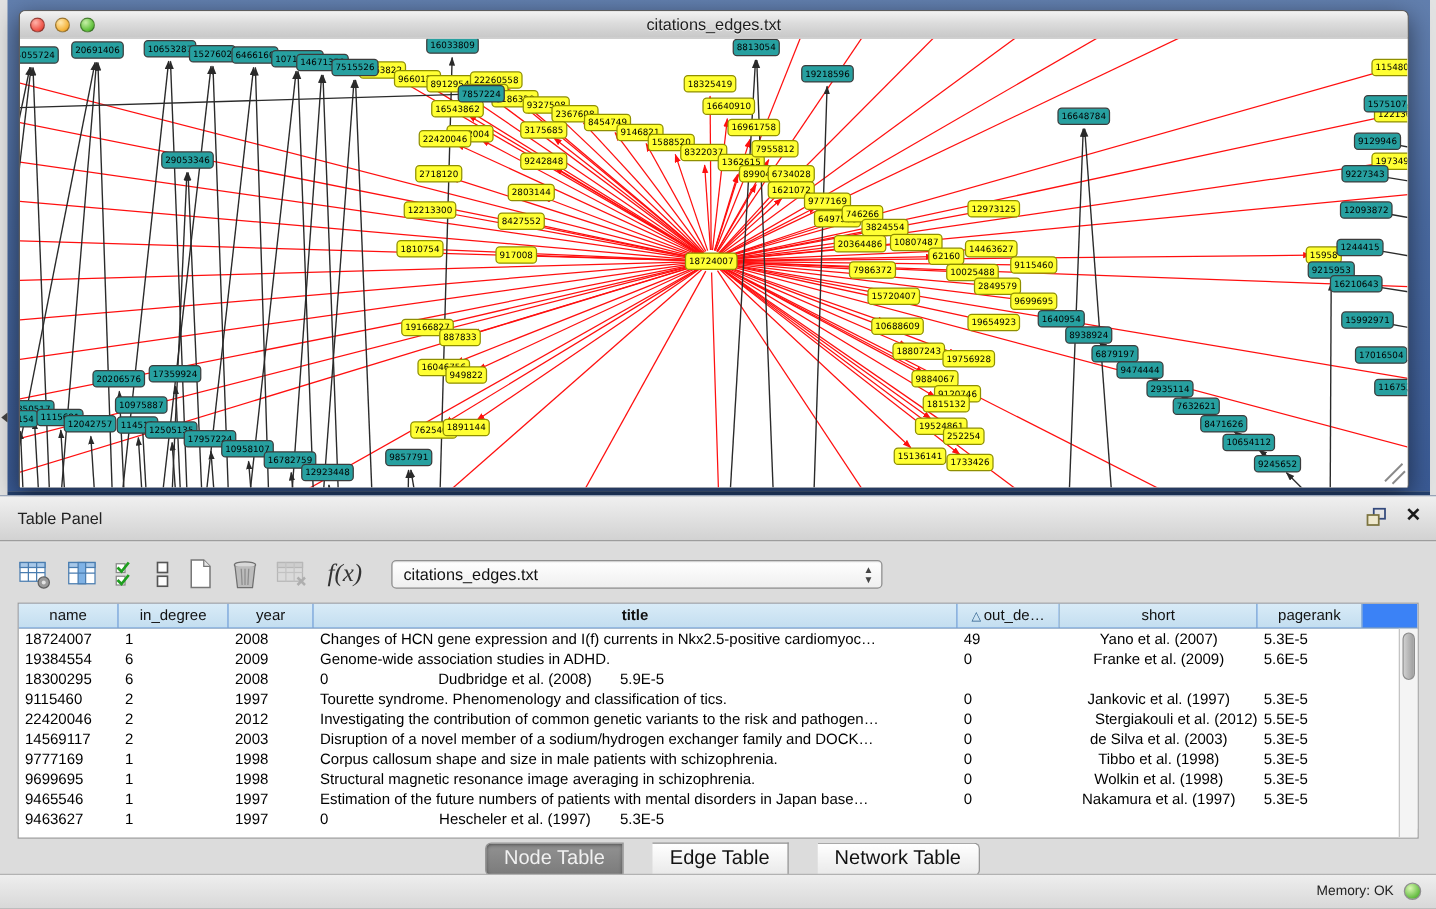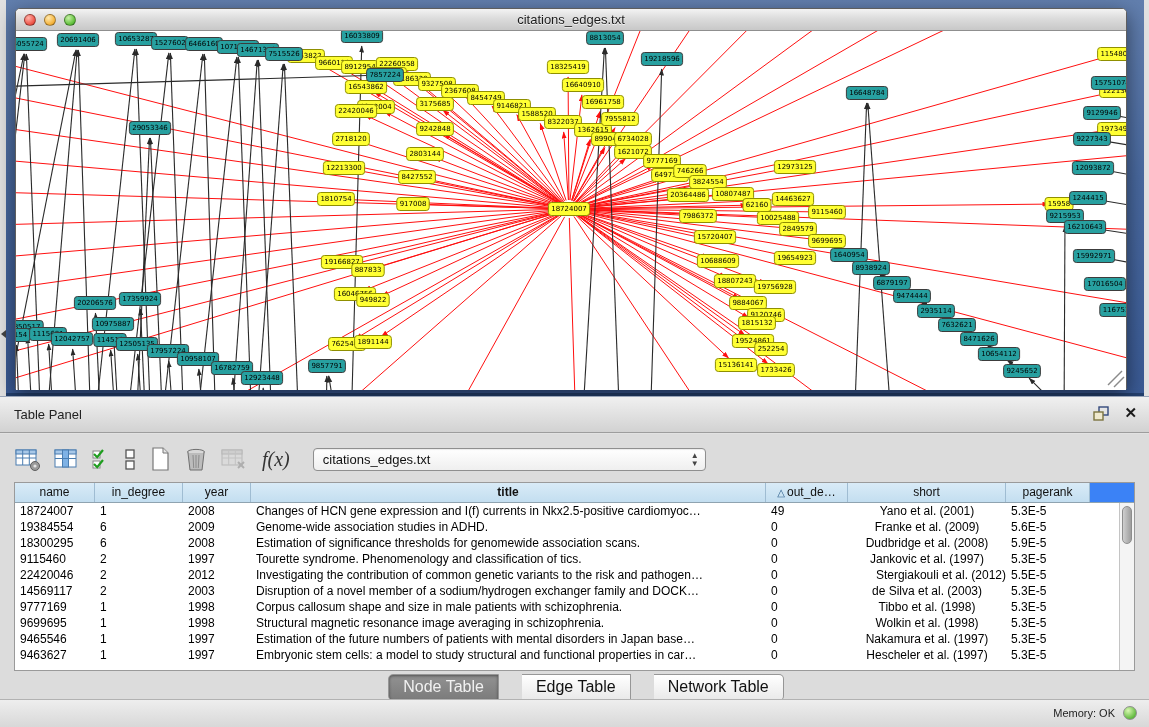--- a/index.html
+++ b/index.html
@@ -839,39 +839,38 @@
           <div class="th" style="width: 84px;">pagerank</div>
           <div class="spacer"></div>
         </div>
       <div class="tbody" id="tbody">
           <div class="tr">
             <div class="td" style="width: 80px;">18724007</div>
             <div class="td" style="width: 88px;">1</div>
             <div class="td" style="width: 68px;">2008</div>
             <div class="td" style="width: 515px;">Changes of HCN gene expression and I(f) currents in Nkx2.5-positive cardiomyoc…</div>
             <div class="td" style="width: 82px;">49</div>
-            <div class="td center" style="width: 158px;">Yano et al. (2001)</div>
+            <div class="td center" style="width: 158px;">Yano et al. (2007)</div>
             <div class="td" style="width: 84px;">5.3E-5</div>
             <div class="spacer"></div>
           </div>
           <div class="tr">
             <div class="td" style="width: 80px;">19384554</div>
             <div class="td" style="width: 88px;">6</div>
             <div class="td" style="width: 68px;">2009</div>
             <div class="td" style="width: 515px;">Genome-wide association studies in ADHD.</div>
             <div class="td" style="width: 82px;">0</div>
             <div class="td center" style="width: 158px;">Franke et al. (2009)</div>
             <div class="td" style="width: 84px;">5.6E-5</div>
             <div class="spacer"></div>
           </div>
           <div class="tr">
             <div class="td" style="width: 80px;">18300295</div>
             <div class="td" style="width: 88px;">6</div>
             <div class="td" style="width: 68px;">2008</div>
-            <div class="td" style="width: 515px;">Estimation of significance thresholds for genomewide association scans.</div>
             <div class="td" style="width: 82px;">0</div>
             <div class="td center" style="width: 158px;">Dudbridge et al. (2008)</div>
             <div class="td" style="width: 84px;">5.9E-5</div>
             <div class="spacer"></div>
           </div>
           <div class="tr">
             <div class="td" style="width: 80px;">9115460</div>
             <div class="td" style="width: 88px;">2</div>
             <div class="td" style="width: 68px;">1997</div>
             <div class="td" style="width: 515px;">Tourette syndrome. Phenomenology and classification of tics.</div>
@@ -927,21 +926,20 @@
             <div class="td" style="width: 515px;">Estimation of the future numbers of patients with mental disorders in Japan base…</div>
             <div class="td" style="width: 82px;">0</div>
             <div class="td center" style="width: 158px;">Nakamura et al. (1997)</div>
             <div class="td" style="width: 84px;">5.3E-5</div>
             <div class="spacer"></div>
           </div>
           <div class="tr">
             <div class="td" style="width: 80px;">9463627</div>
             <div class="td" style="width: 88px;">1</div>
             <div class="td" style="width: 68px;">1997</div>
-            <div class="td" style="width: 515px;">Embryonic stem cells: a model to study structural and functional properties in car…</div>
             <div class="td" style="width: 82px;">0</div>
             <div class="td center" style="width: 158px;">Hescheler et al. (1997)</div>
             <div class="td" style="width: 84px;">5.3E-5</div>
             <div class="spacer"></div>
           </div>
         </div>
       <div class="vscroll">
         <div class="vthumb"></div>
       </div>
     </div>

